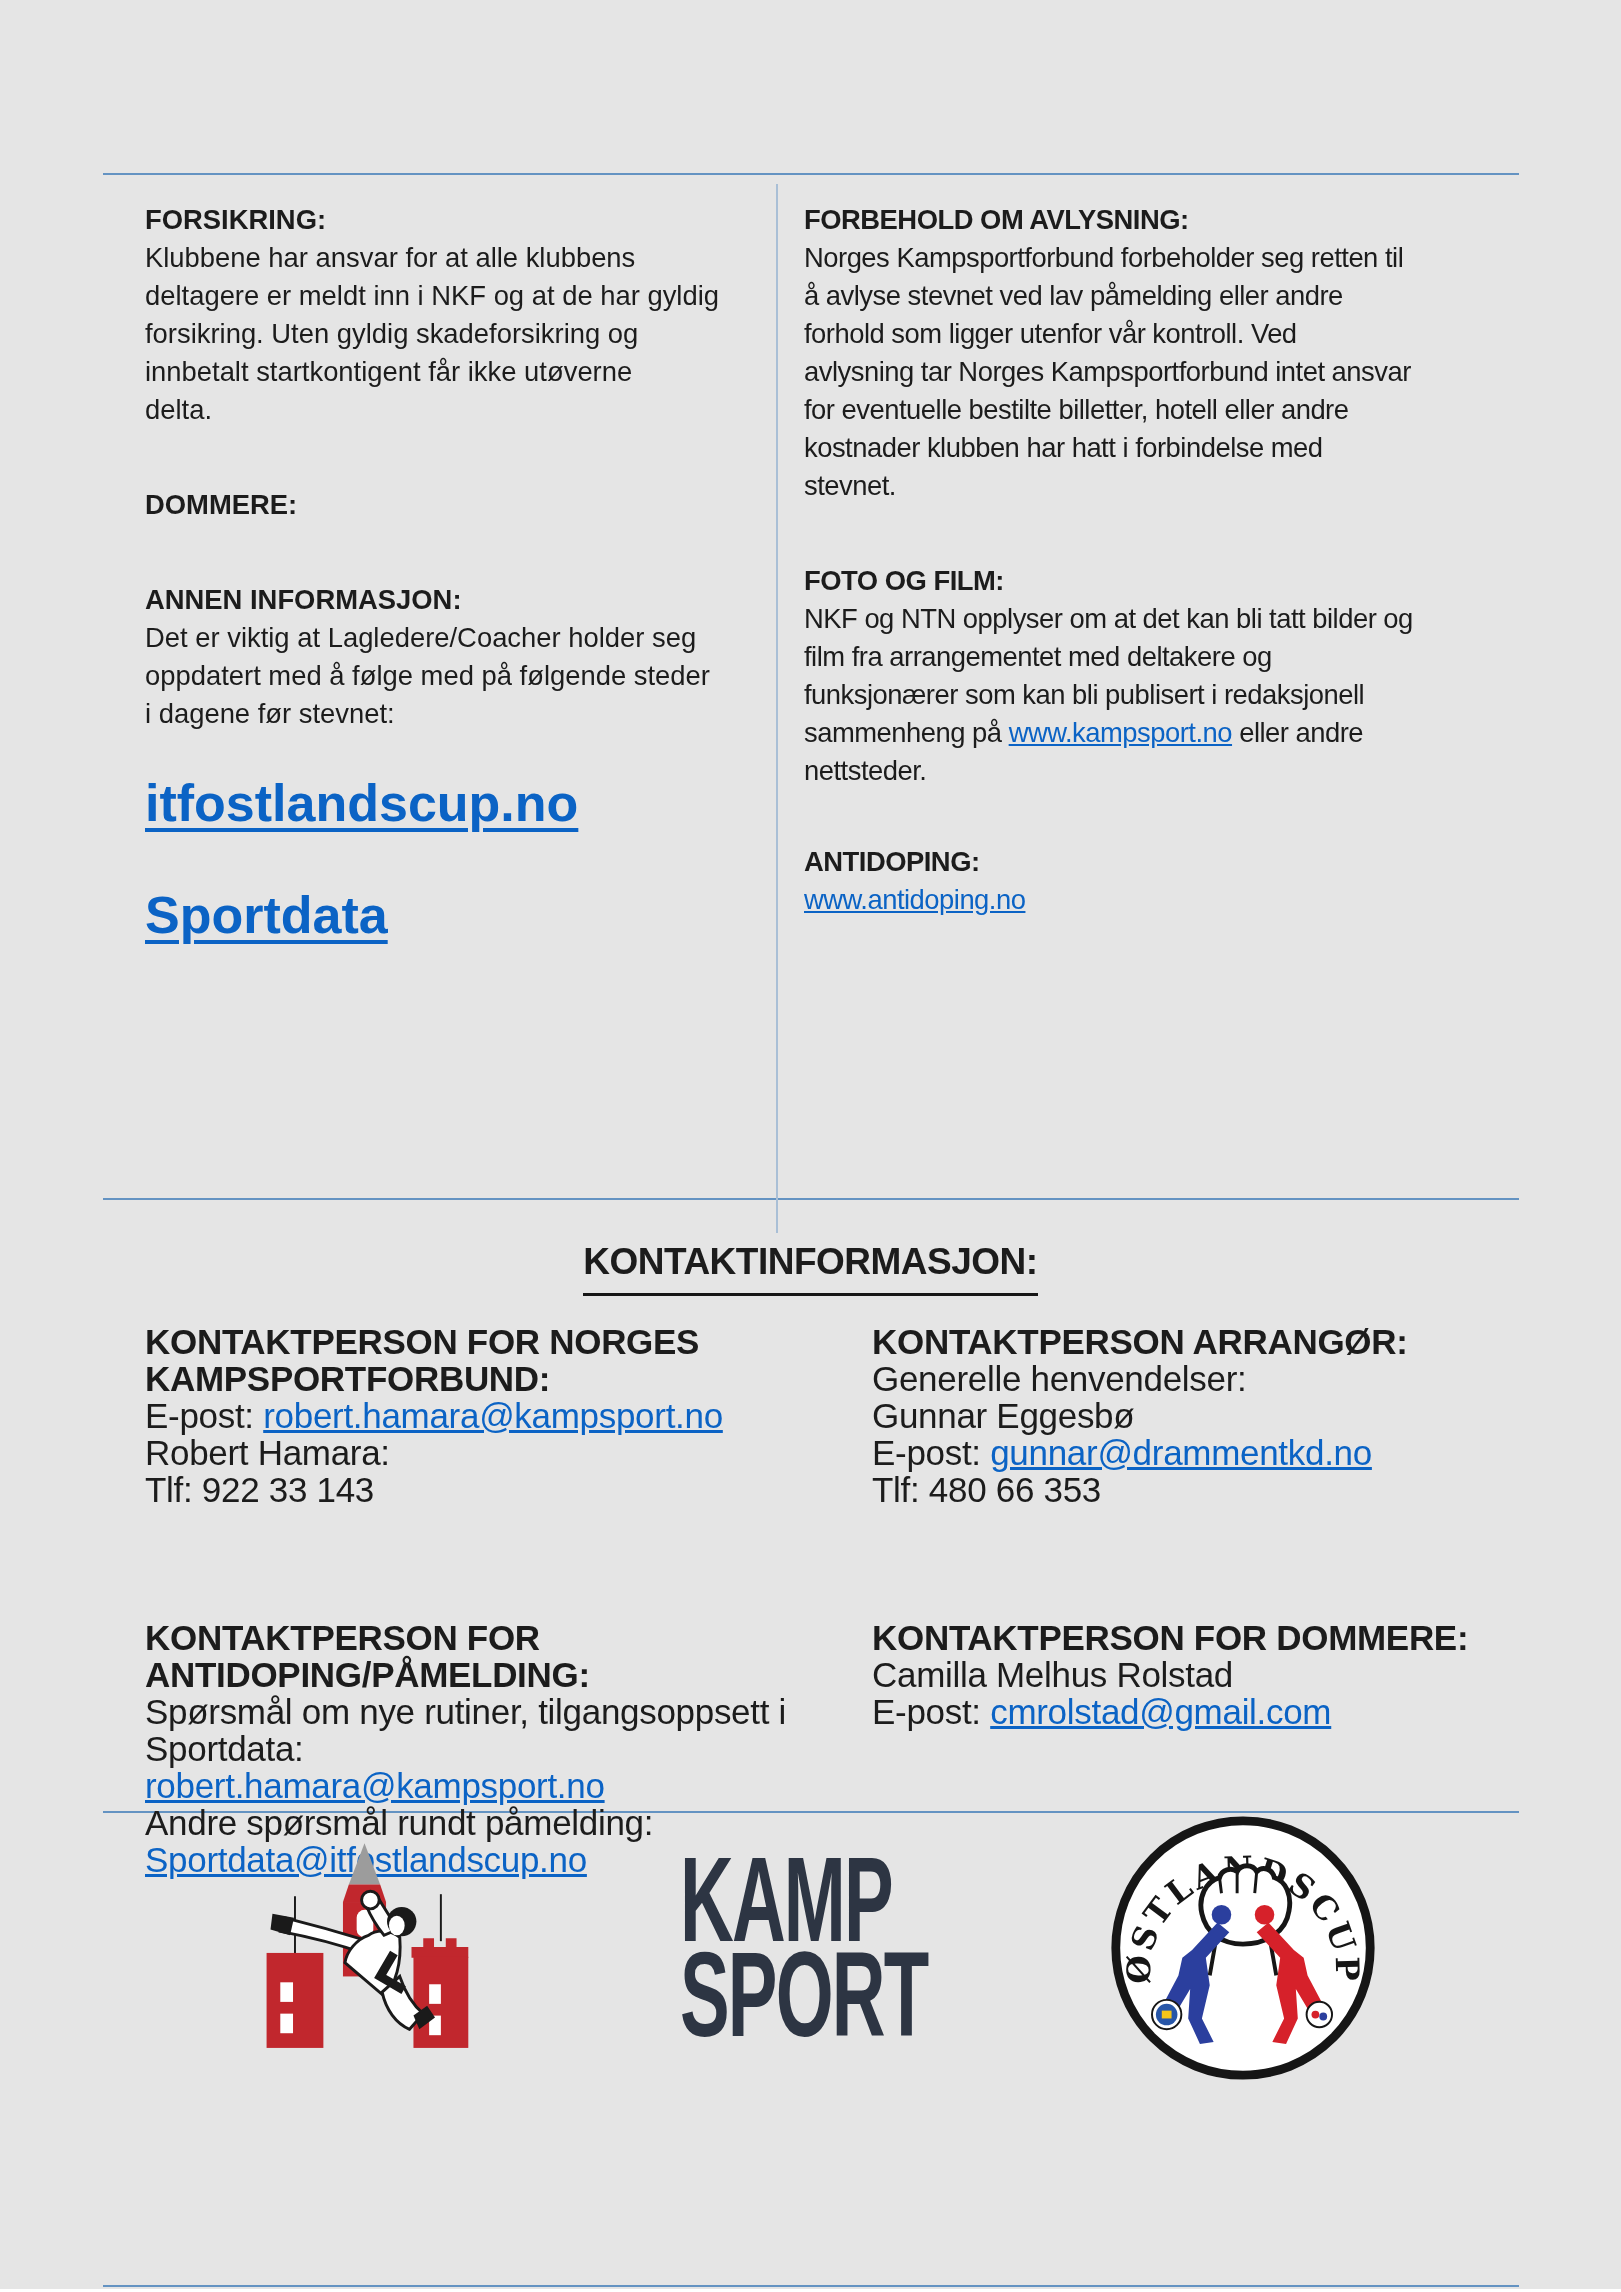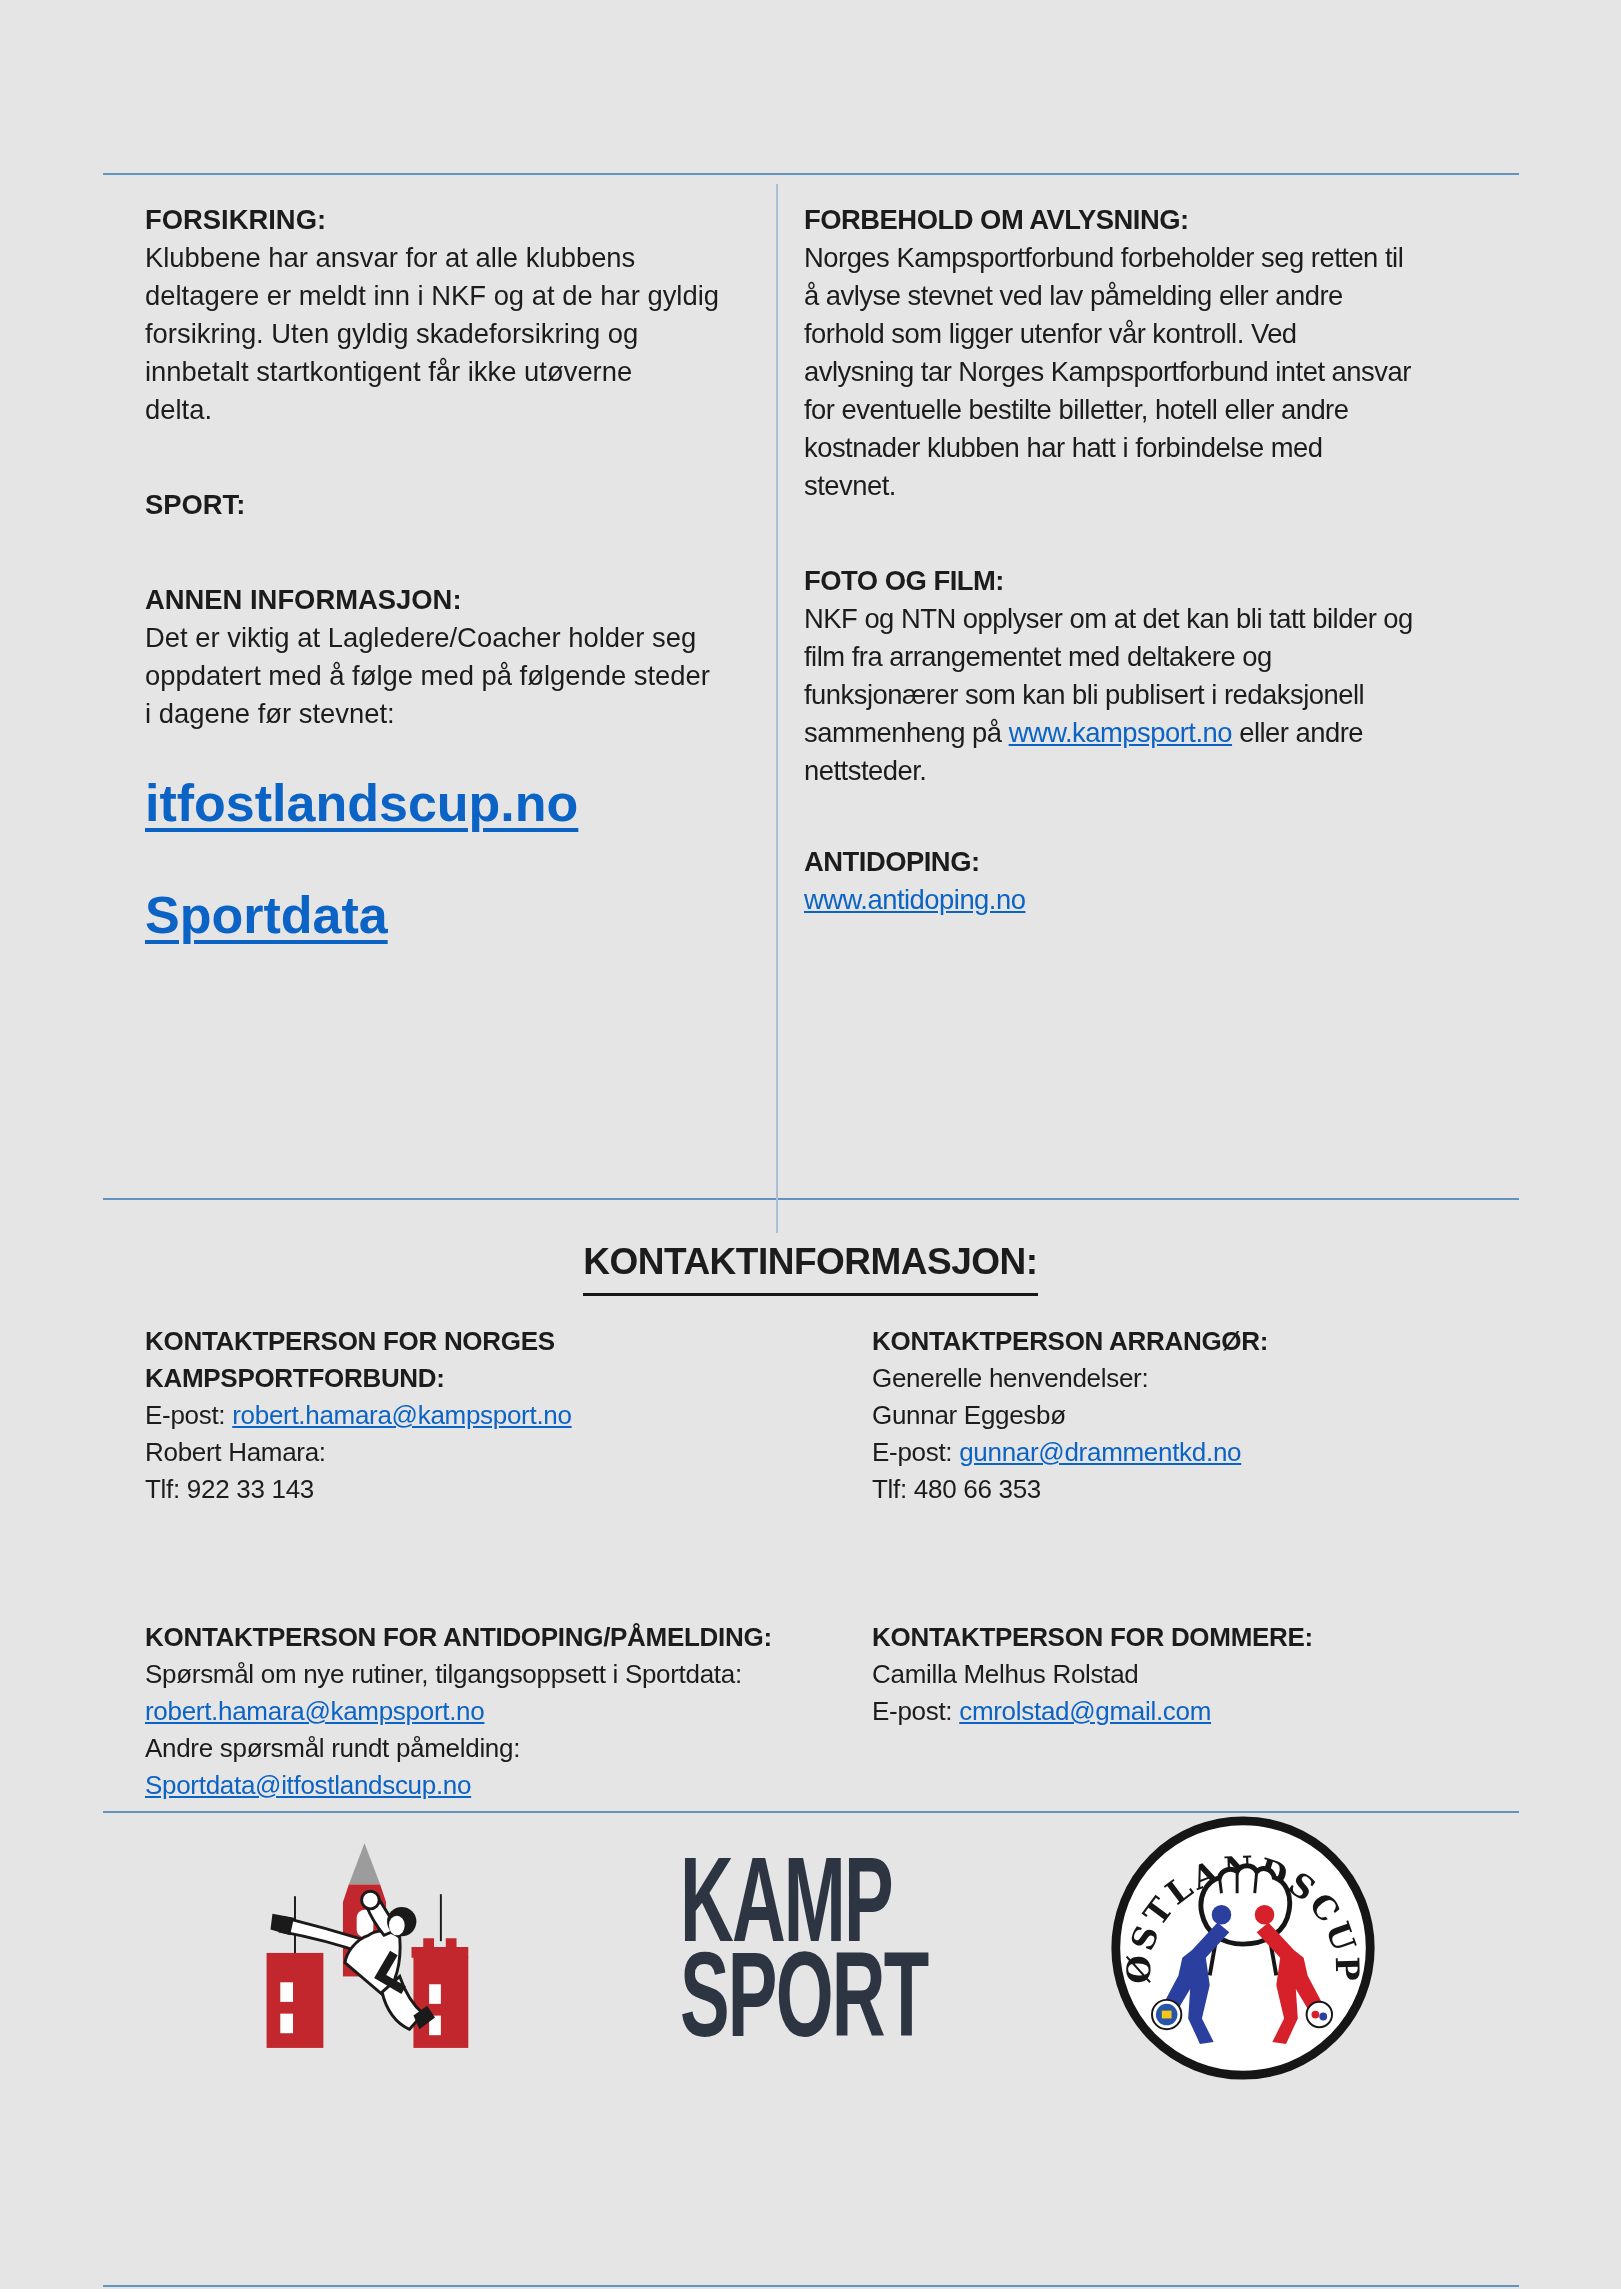--- a/index.html
+++ b/index.html
@@ -28,21 +28,21 @@
   }
   .big1{margin-top:45px;}
   .big2{margin-top:59px;}
 
   
   .contact-title{position:absolute;top:1241px;left:0;width:100%;text-align:center;}
   .contact-title span{
     display:inline-block;font-size:37px;font-weight:bold;letter-spacing:-0.5px;
     border-bottom:3.9px solid #161616;padding-bottom:10px;
   }
-  .cblock{position:absolute;font-size:26px;line-height:37px;letter-spacing:-0.3px;}
+  .cblock{position:absolute;font-size:35px;line-height:37px;letter-spacing:-0.3px;}
   .cb1{left:145px;top:1323px;width:667px;}
   .cb2{left:872px;top:1323px;width:627px;}
   .cb3{left:145px;top:1619px;width:667px;}
   .cb4{left:872px;top:1619px;width:627px;}
   .cblock div{margin:0;}
 
   
   .logo{position:absolute;}
   .club-logo{left:247px;top:1835px;}
   .badge-logo{left:1106px;top:1811px;}
@@ -64,21 +64,21 @@
   <div class="vdiv"></div>
 
   <div class="col col-left">
     <div class="h">FORSIKRING:</div>
     <p class="gap-blank">Klubbene har ansvar for at alle klubbens
 deltagere er meldt inn i NKF og at de har gyldig
 forsikring. Uten gyldig skadeforsikring og
 innbetalt startkontigent får ikke utøverne
 delta.</p>
 
-    <div class="h sect">SPORT:</div>
+    <div class="h sect">DOMMERE:</div>
 
     <div class="h sect">ANNEN INFORMASJON:</div>
     <p class="gap-blank">Det er viktig at Lagledere/Coacher holder seg
 oppdatert med å følge med på følgende steder
 i dagene før stevnet:</p>
 
     <div class="big1"><a class="biglink">itfostlandscup.no</a></div>
     <div class="big2"><a class="biglink">Sportdata</a></div>
   </div>
 

